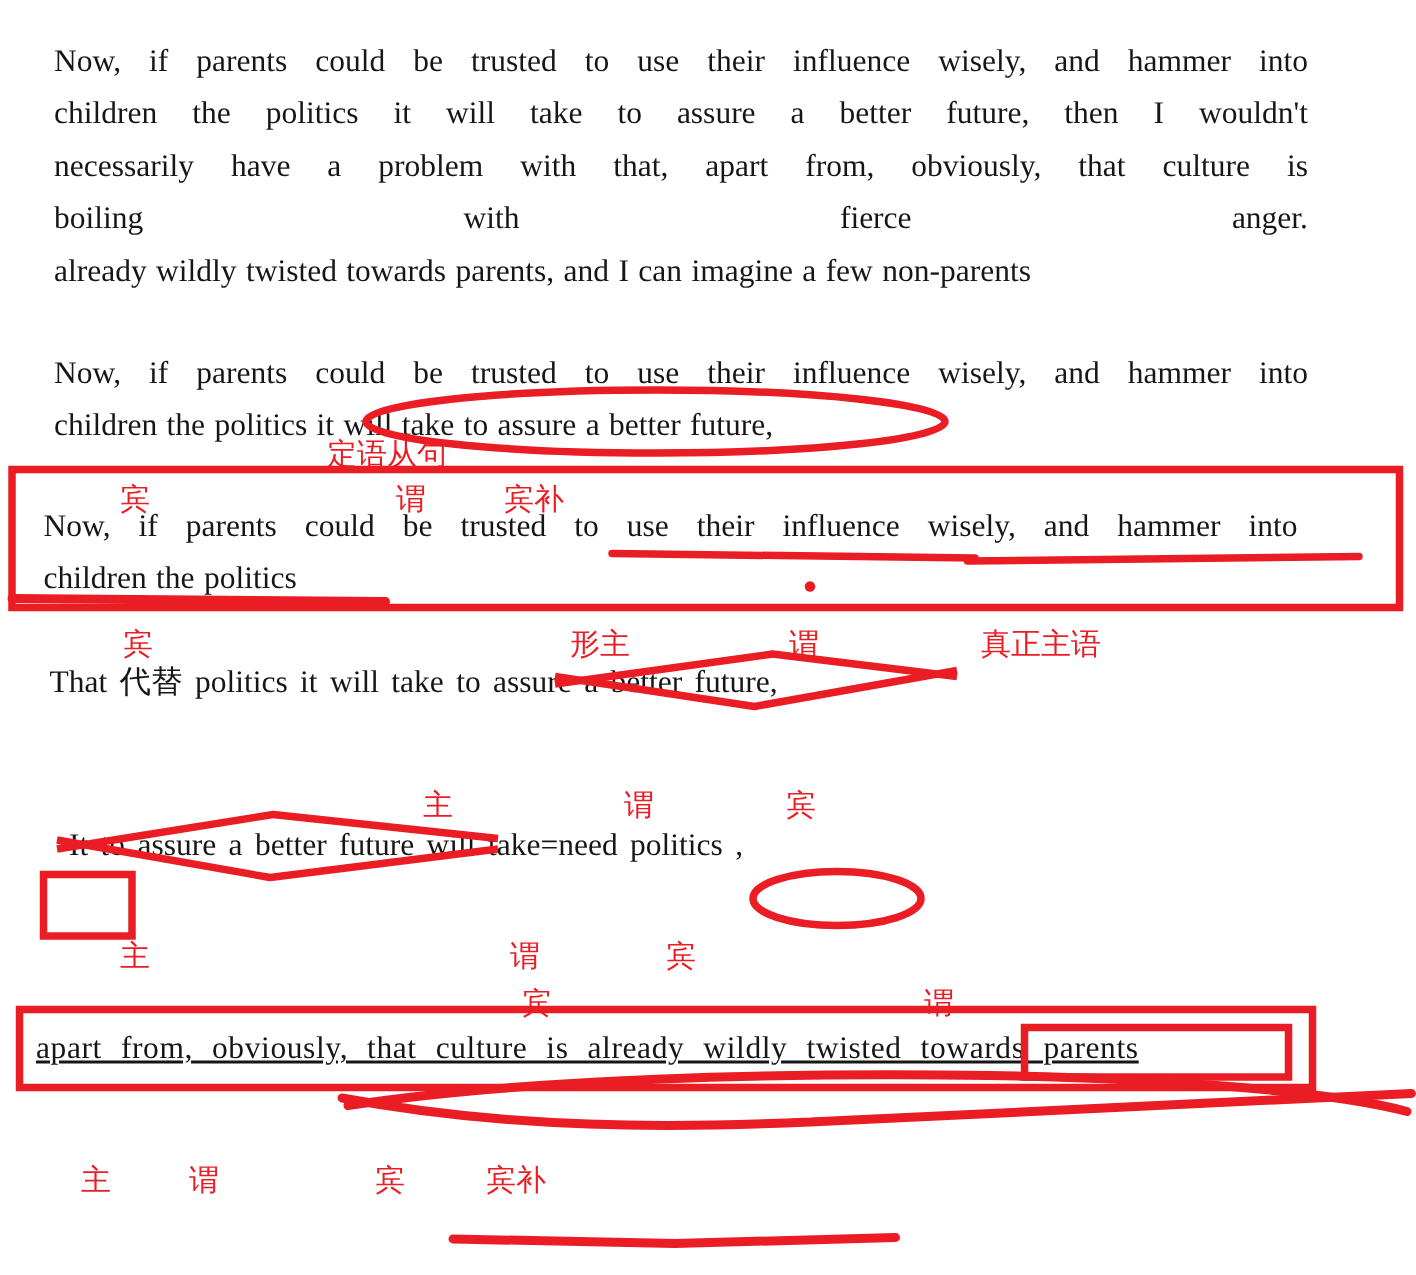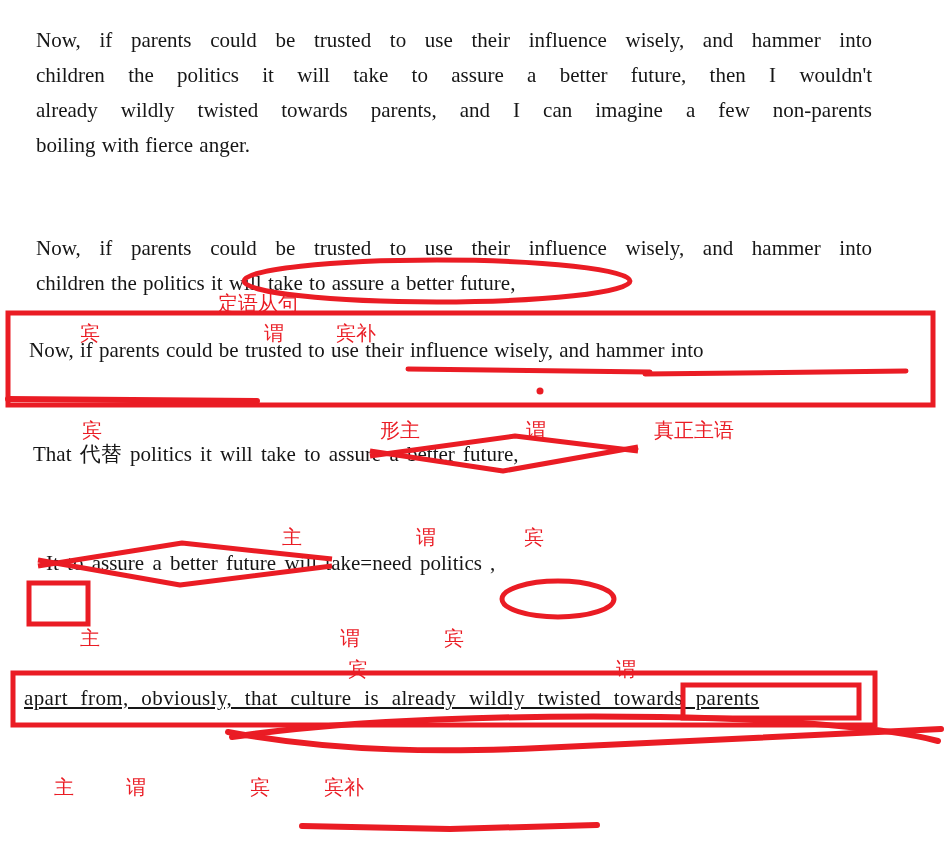--- a/index.html
+++ b/index.html
@@ -37,32 +37,34 @@
   #last-line { left:15px; top:795px; }
 </style>
 </head>
 <body>
 
 <div class="canvas">
 
   <div class="tblock" id="p1">
       <div class="tline">Now, if parents could be trusted to use their influence wisely, and hammer into</div>
       <div class="tline">children the politics it will take to assure a better future, then I wouldn't</div>
+      <div class="tline">necessarily have a problem with that, apart from, obviously, that culture is</div>
+      <div class="tline">boiling with fierce anger.</div>
       <div class="tline">already wildly twisted towards parents, and I can imagine a few non-parents</div>
-      <div class="tline">boiling with fierce anger.</div>
     </div>
 
   <div class="tblock" id="p2">
       <div class="tline">Now, if parents could be trusted to use their influence wisely, and hammer into</div>
       <div class="tline">children the politics it will take to assure a better future,</div>
     </div>
   <span class="rlabel" style="left:218px; top:292px;">定语从句</span>
 
   <div class="tblock" id="box1-text">
       <div class="tline">Now, if parents could be trusted to use their influence wisely, and hammer into</div>
+      <div class="tline">children the politics</div>
     </div>
   <span class="rlabel" style="left:80px;  top:322px;">宾</span>
   <span class="rlabel" style="left:264px; top:322px;">谓</span>
   <span class="rlabel" style="left:336px; top:322px;">宾补</span>
 
   <span class="rlabel" style="left:82px;  top:419px;">宾</span>
   <span class="rlabel" style="left:380px; top:419px;">形主</span>
   <span class="rlabel" style="left:526px; top:419px;">谓</span>
   <span class="rlabel" style="left:606px; top:419px;margin-left:48px;">真正主语</span>
   <div class="aline" id="that-line">That 代替  politics it will take to assure a better future,</div>

